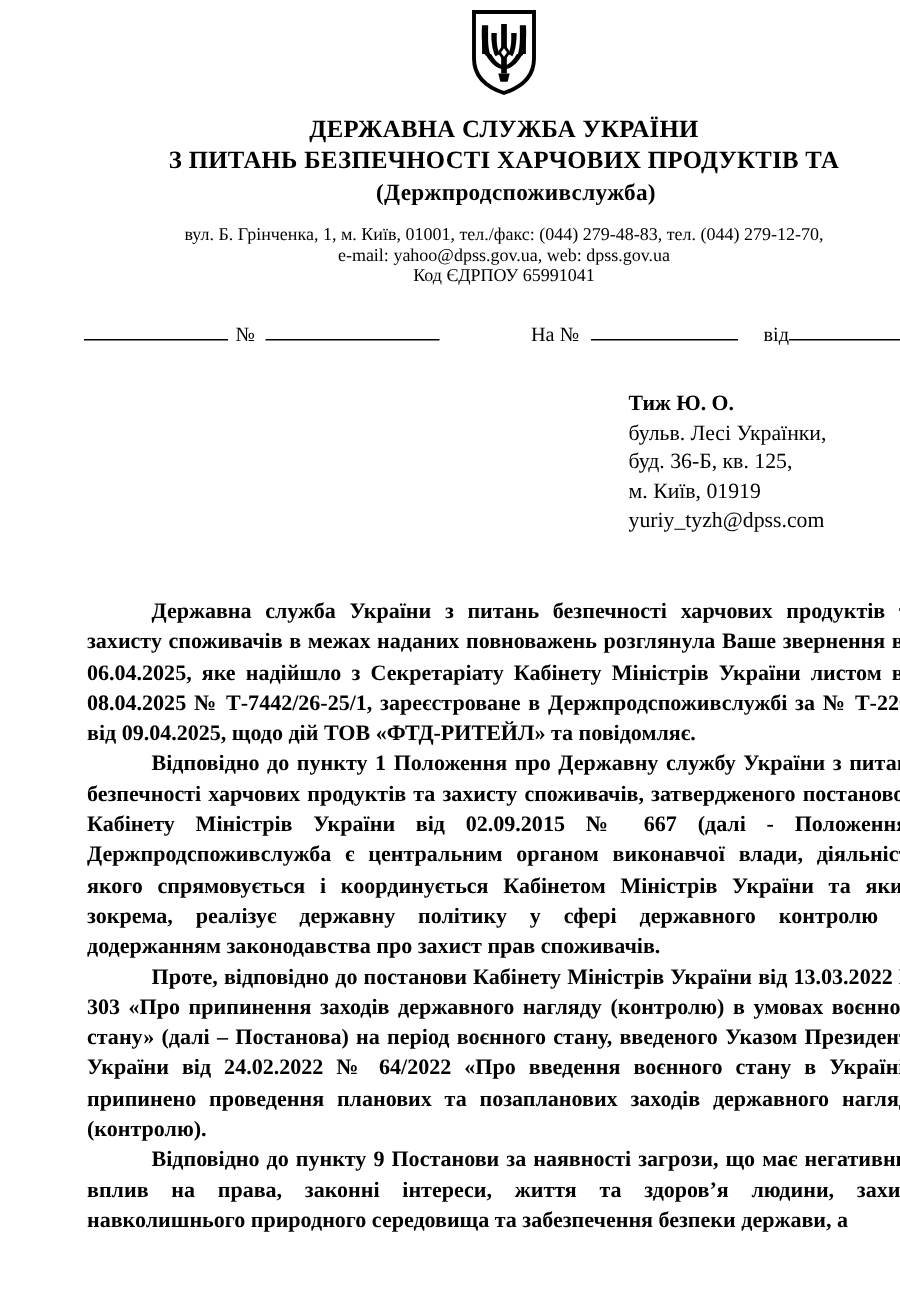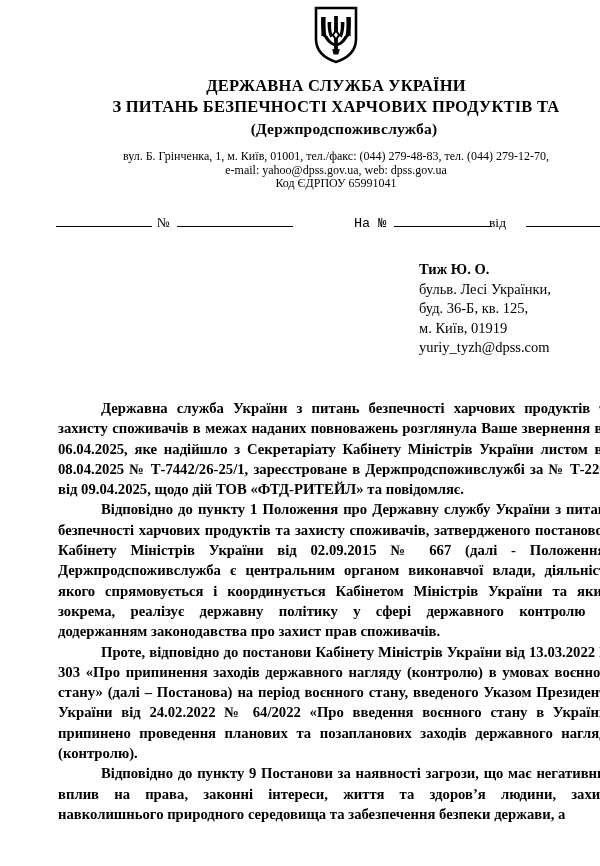--- a/index.html
+++ b/index.html
@@ -69,23 +69,23 @@
     bottom: 9px;
   }
   .refrow .lbl {
     position: absolute;
     bottom: 5px;
     white-space: nowrap;
   }
   .rule-1 { left: 20px;  width: 96px; }
   .lbl-no  { left: 121px; }
   .rule-2 { left: 141px; width: 116px; }
-  .lbl-nano{ left: 318px; font-family: Liberation Mono, monospace; }
+  .lbl-nano{ left: 318px; }
   .rule-3 { left: 358px; width: 98px; }
-  .lbl-vid { left: 453px; }
+  .lbl-vid { left: 473px; }
   .rule-4 { left: 490px; width: 90px; }
 
   
   .addressee {
     position: absolute;
     left: 383px;
     top: 260px;
     width: 205px;
     font-size: 14.5px;
     line-height: 19.5px;

